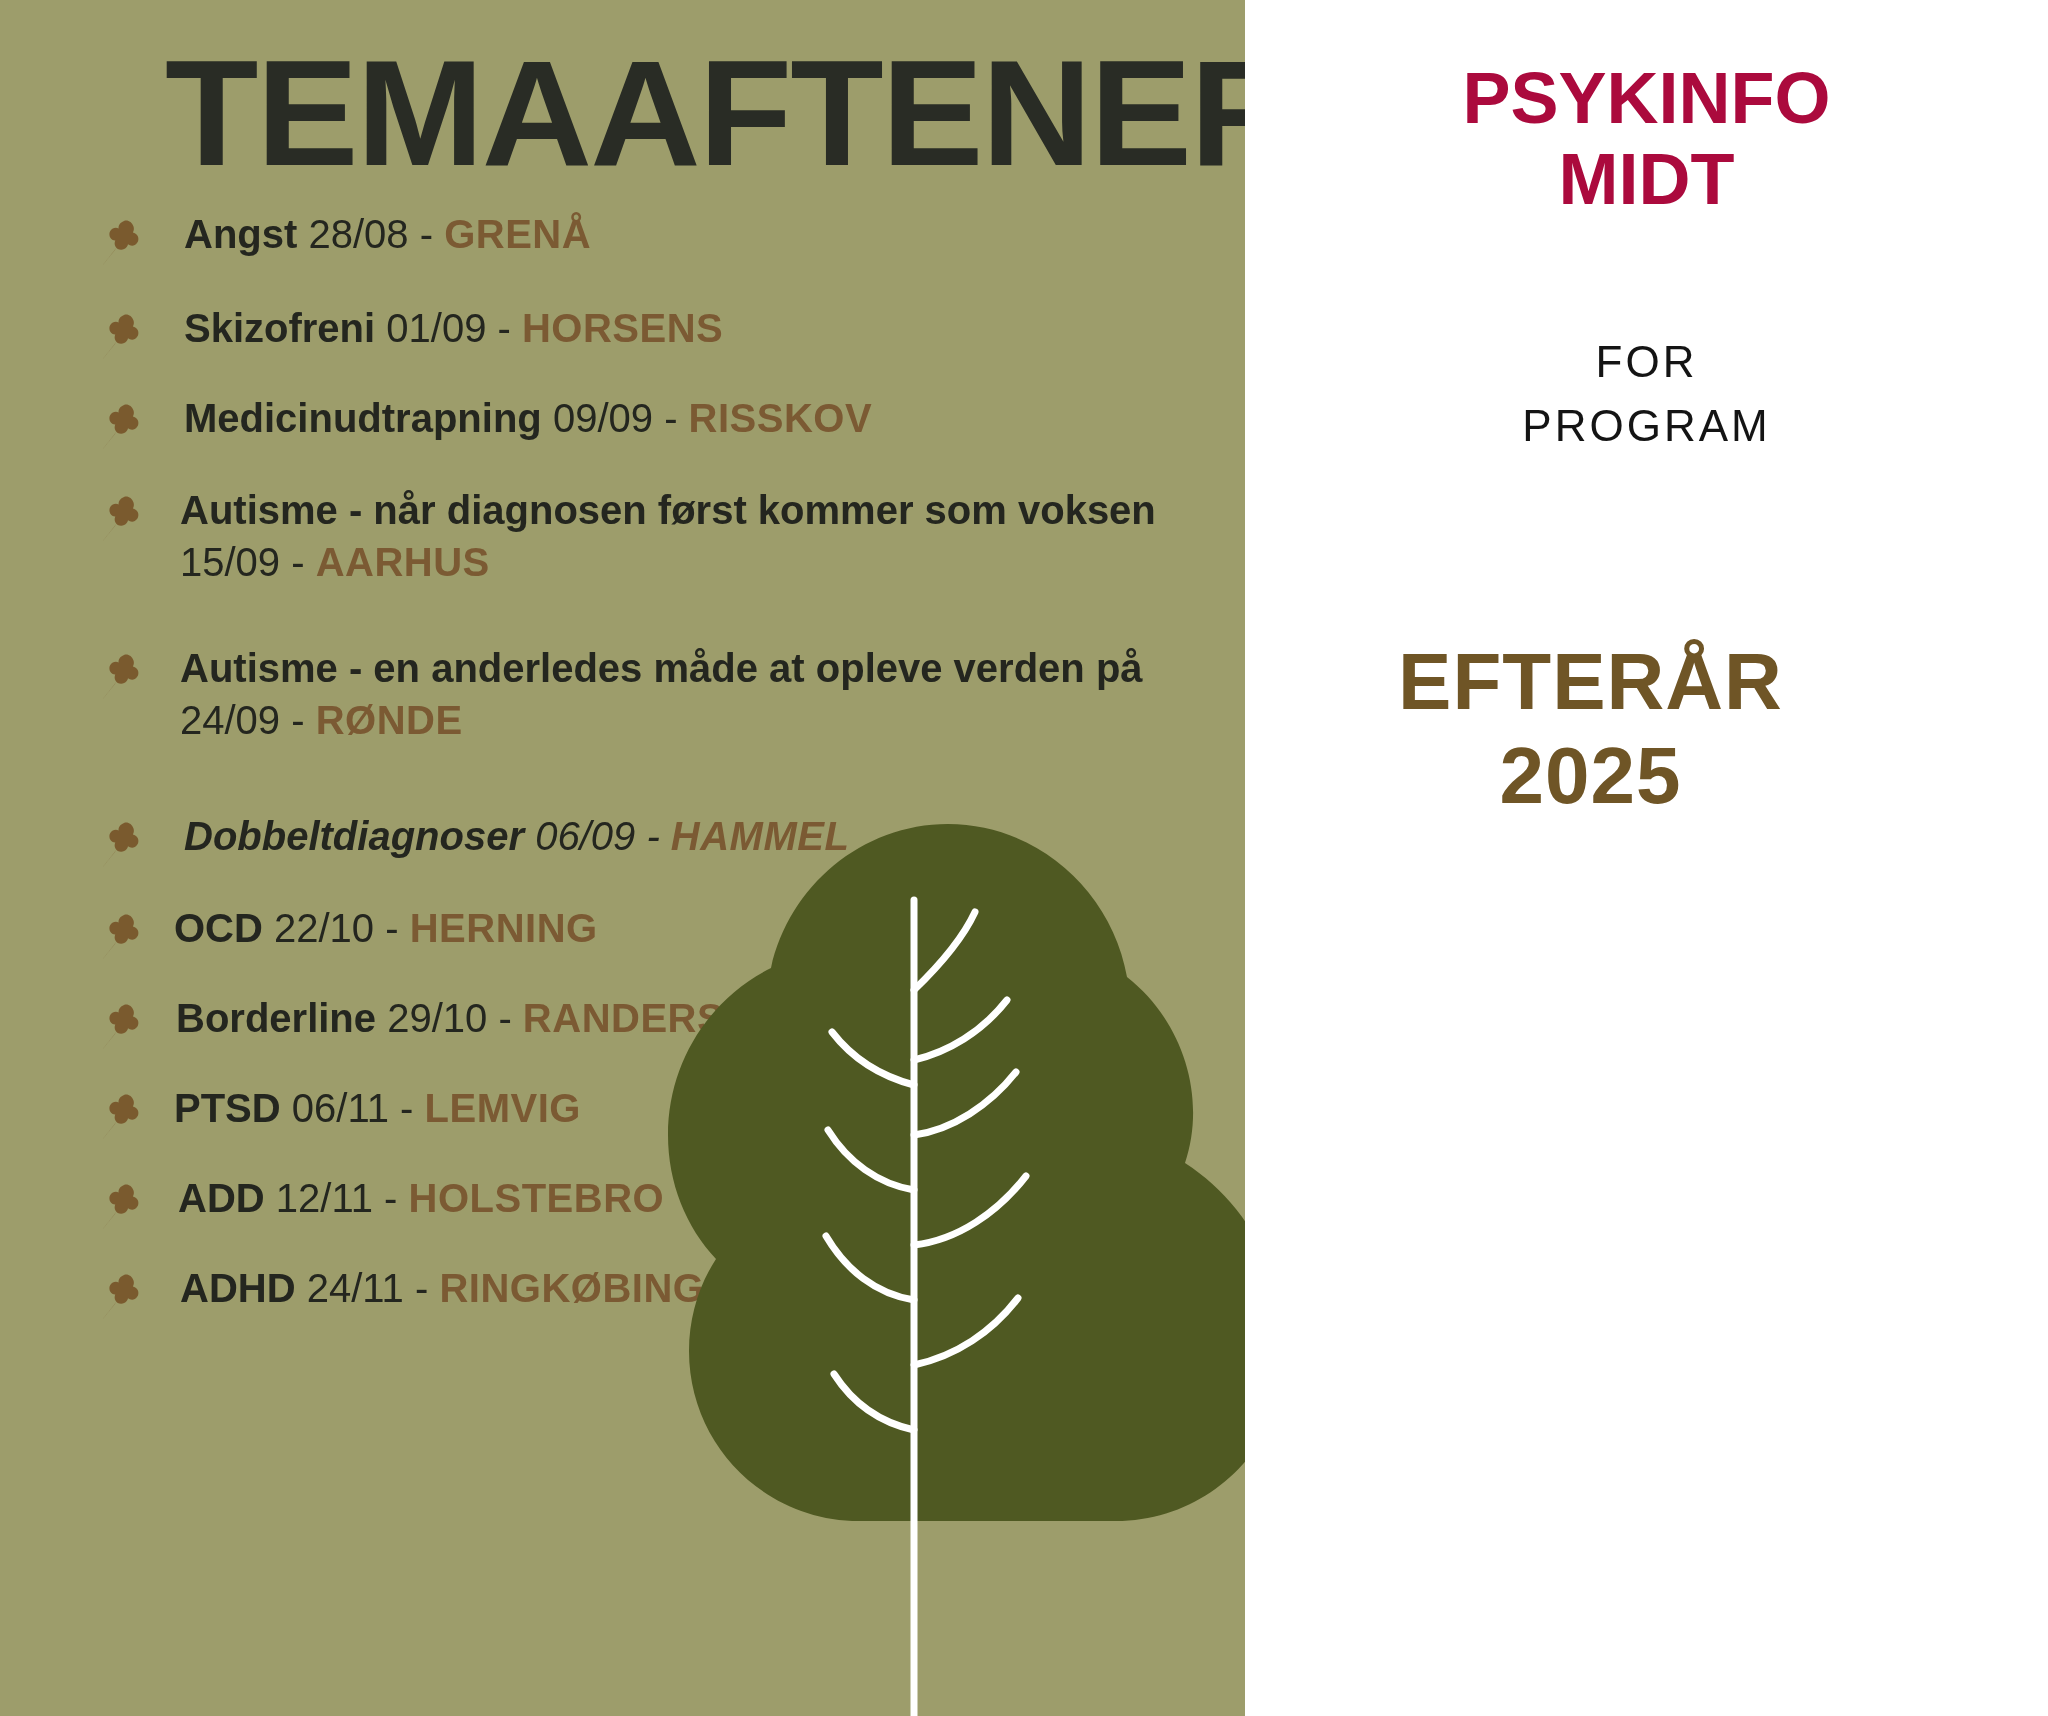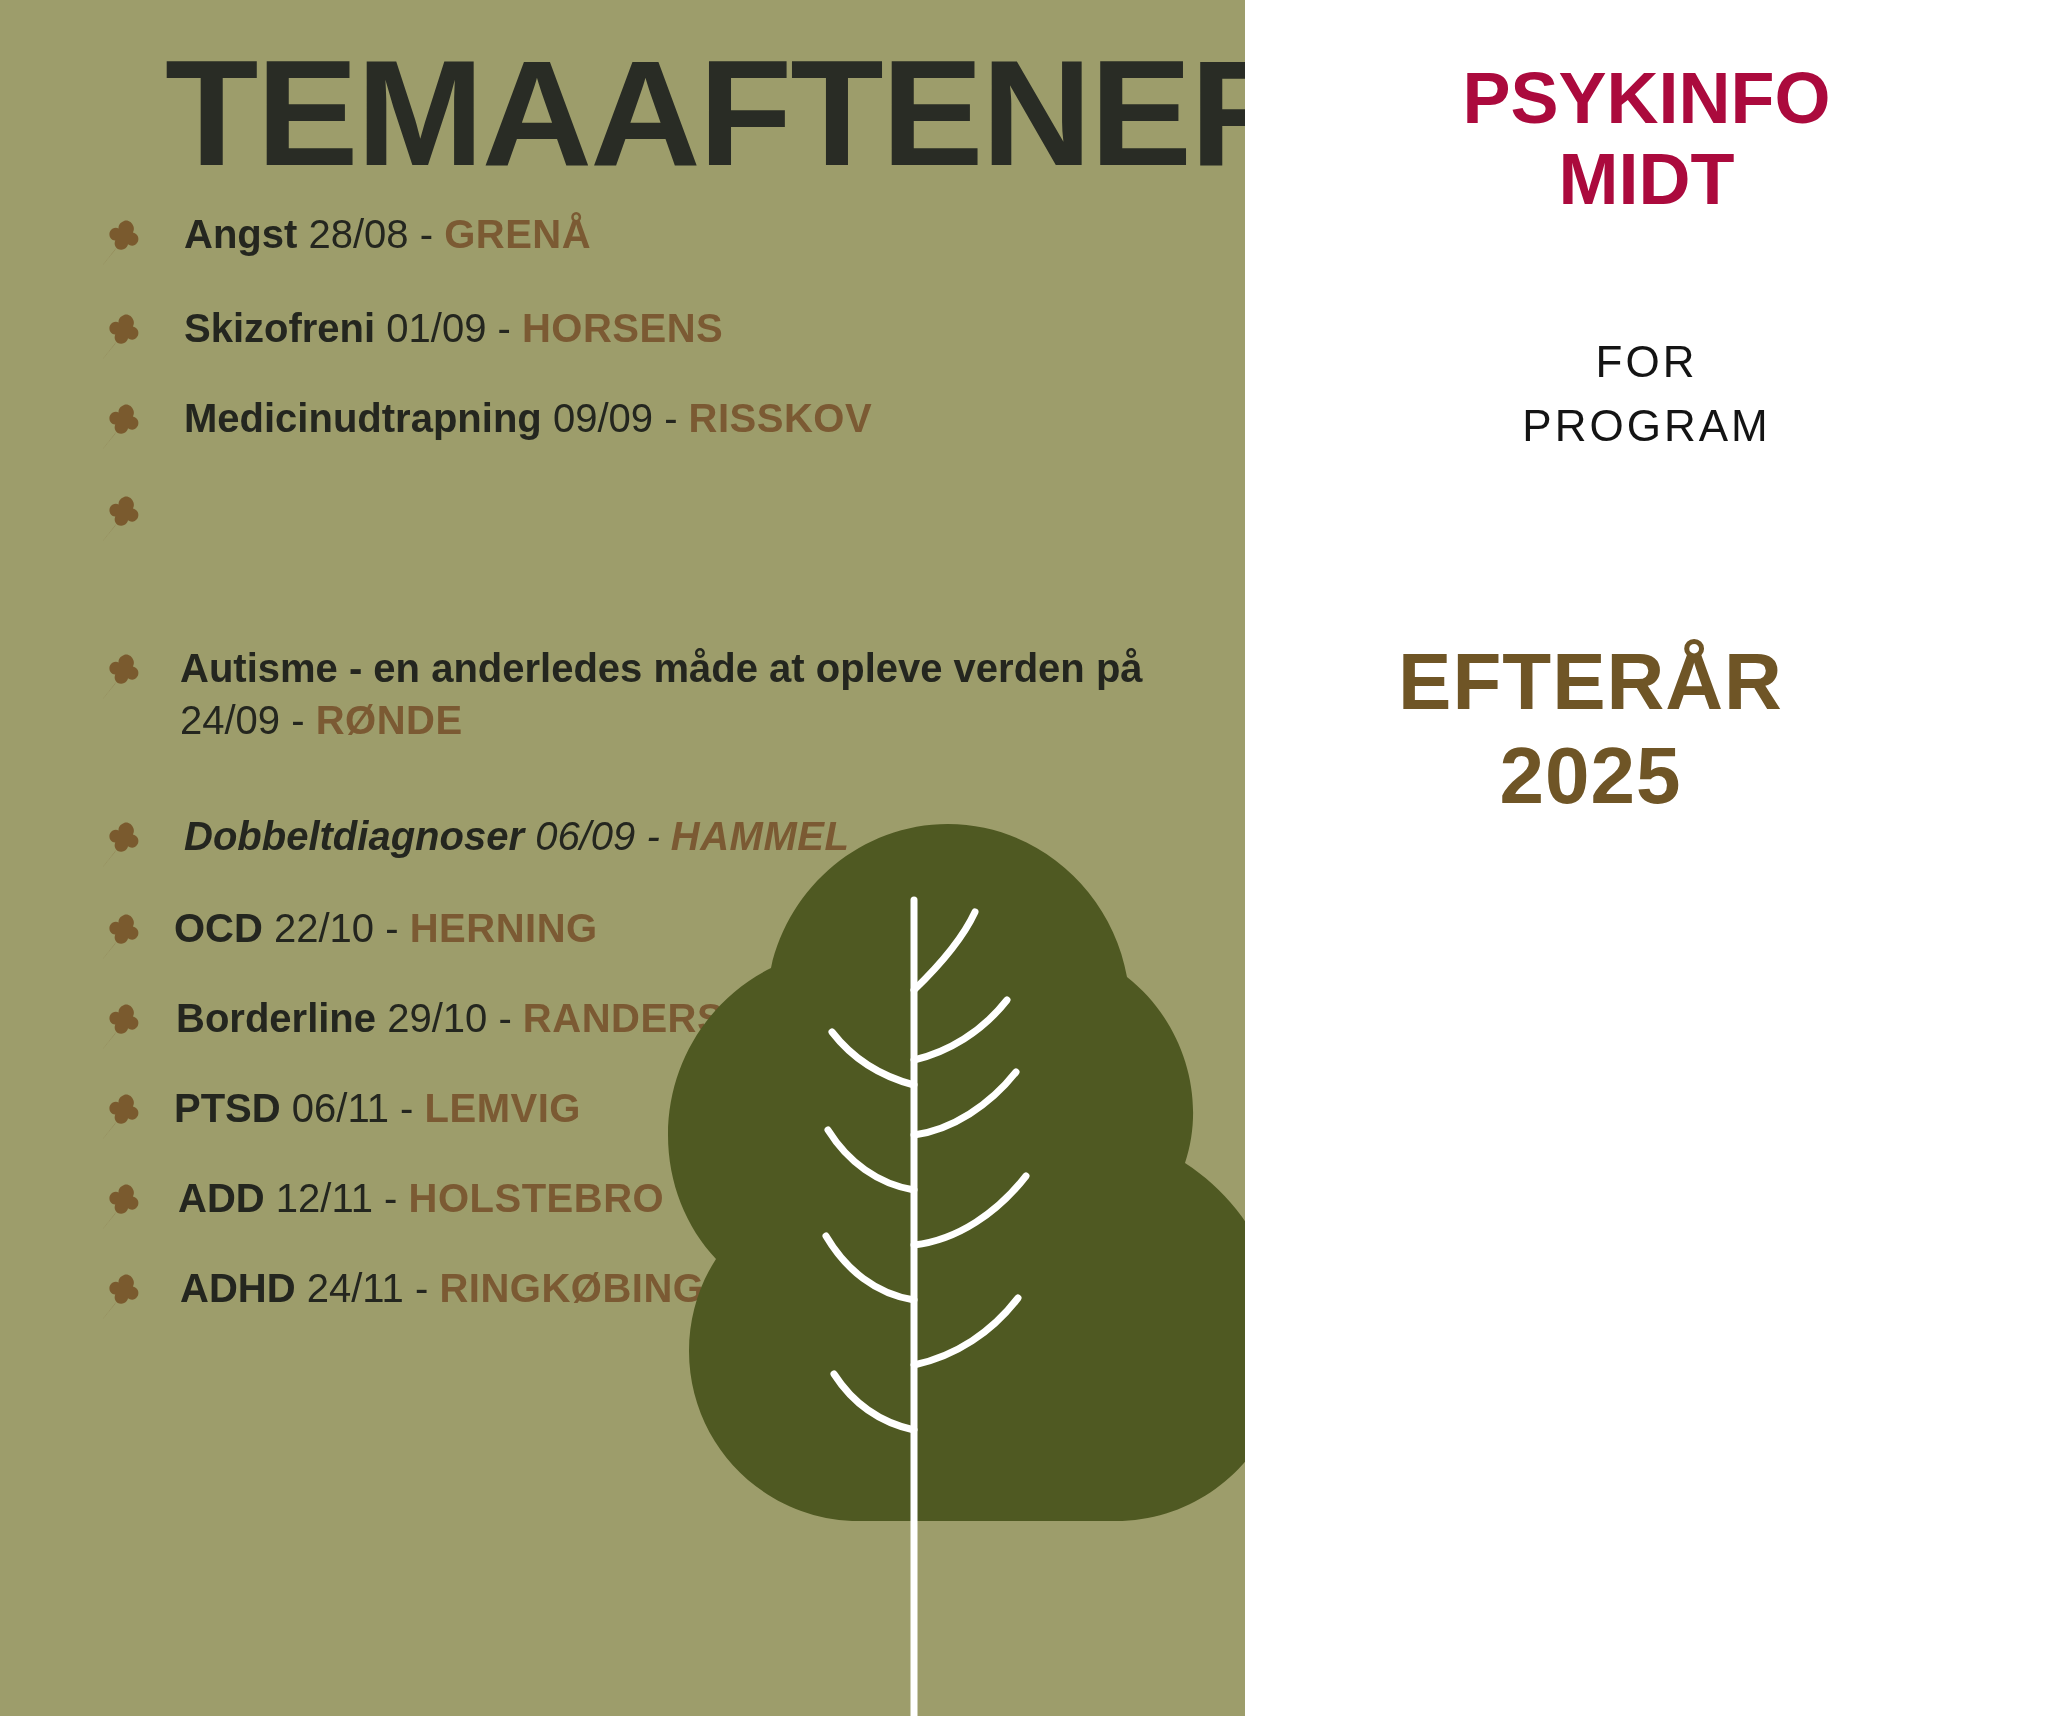--- a/index.html
+++ b/index.html
@@ -195,20 +195,26 @@
 
     <div class="row-wrap" style="height:158px;">
       <span class="pin-abs">
         <svg viewBox="0 0 62 62">
             <g fill="#7a5a2e">
               <path d="M36 9c3.5-1.5 8 1 9.5 5.5 .7 2.2 .4 4.3-.6 5.9 1.9 .3 3.8 1.6 4.8 3.7 1.6 3.4 .3 7.3-2.9 8.9-2.3 1.1-4.9 .7-6.8-.8-.4 2-1.8 3.9-3.9 4.9-3.3 1.6-7.2 .3-8.8-2.9-.9-1.9-.8-4 0-5.7-2 .1-4-1-5.1-3-1.7-3.3-.5-7.2 2.6-8.9 1.9-1 4.1-1 5.8-.1-.3-2.9 1.3-5.9 5.4-7.5z"></path>
               <path d="M29.5 34.5 L12 56.5 L26.5 38.5 Z"></path>
             </g>
           </svg>
       </span>
+      <div class="event-text ind-4">
+        <span class="topic">Autisme - når diagnosen først kommer som voksen</span><br>
+        <span class="date">15/09</span>
+        <span class="dash">-</span>
+        <span class="place">AARHUS</span>
+      </div>
     </div>
 
     <div class="row-wrap" style="height:168px;">
       <span class="pin-abs">
         <svg viewBox="0 0 62 62">
             <g fill="#7a5a2e">
               <path d="M36 9c3.5-1.5 8 1 9.5 5.5 .7 2.2 .4 4.3-.6 5.9 1.9 .3 3.8 1.6 4.8 3.7 1.6 3.4 .3 7.3-2.9 8.9-2.3 1.1-4.9 .7-6.8-.8-.4 2-1.8 3.9-3.9 4.9-3.3 1.6-7.2 .3-8.8-2.9-.9-1.9-.8-4 0-5.7-2 .1-4-1-5.1-3-1.7-3.3-.5-7.2 2.6-8.9 1.9-1 4.1-1 5.8-.1-.3-2.9 1.3-5.9 5.4-7.5z"></path>
               <path d="M29.5 34.5 L12 56.5 L26.5 38.5 Z"></path>
             </g>
           </svg>

